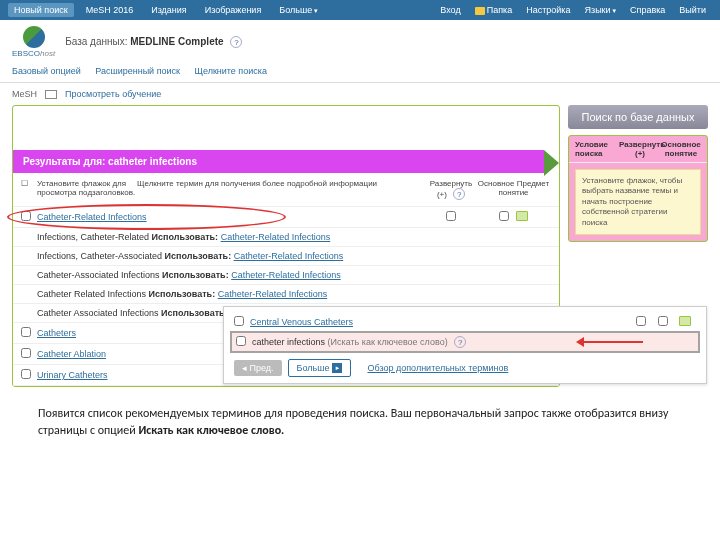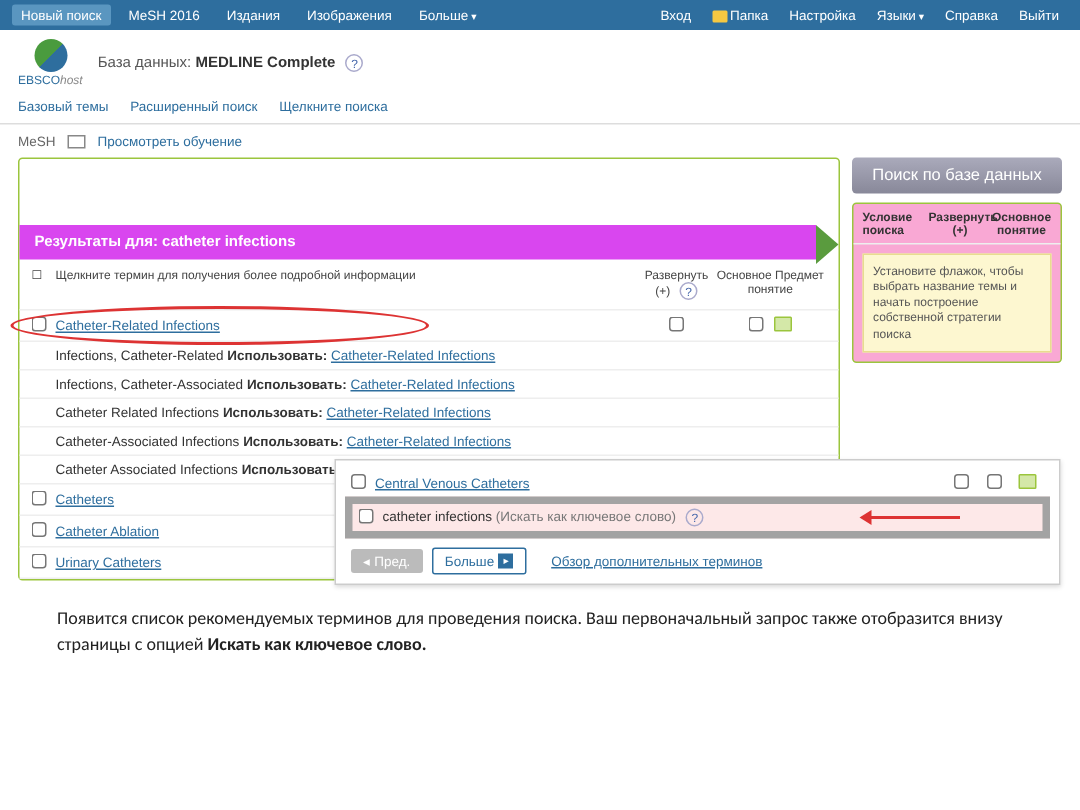--- a/index.html
+++ b/index.html
@@ -59,21 +59,21 @@
   .criteria-head .h1 { flex: 1; }
   .criteria-head .h2 { width: 42px; text-align: center; }
   .criteria-head .h3 { width: 40px; text-align: center; }
   .tip-box { margin: 6px; padding: 6px; background: #fdf7d0; border: 1px solid #e8dc8f; font-size: 8px; color: #555; line-height: 1.3; }
   
   .overlay-panel { position: absolute; left: 210px; right: -148px; top: 200px; background: #fff; border: 1px solid #ccc; padding: 6px; font-size: 9px; box-shadow: 0 1px 3px rgba(0,0,0,0.15); }
   .overlay-row { display: flex; align-items: center; padding: 3px 4px; }
   .overlay-row .cb { width: 16px; }
   .overlay-row .term { flex: 1; }
   .overlay-row .term a { color: #2e6e9e; text-decoration: underline; cursor: pointer; }
-  .overlay-row.kw { background: #fde8e8; border: 5px solid #a3a3a3; position: relative; }
+  .overlay-row.kw { background: #fde8e8; border: 2px solid #a3a3a3; position: relative; }
   .overlay-row .ec, .overlay-row .mc { width: 22px; text-align: center; }
   .red-arrow { position: absolute; right: 55px; top: 50%; transform: translateY(-50%); width: 60px; height: 2px; background: #d33; }
   .red-arrow::before { content: ""; position: absolute; left: -7px; top: -4px; border-right: 8px solid #d33; border-top: 5px solid transparent; border-bottom: 5px solid transparent; }
   .pager { display: flex; align-items: center; gap: 6px; padding: 6px 4px 0; font-size: 9px; }
   .pager .prev { background: #bbb; color: #fff; padding: 3px 8px; border-radius: 2px; display: flex; align-items: center; gap: 3px; cursor: pointer; }
   .pager .next { background: #fff; border: 1px solid #2e6e9e; color: #2e6e9e; padding: 3px 8px; border-radius: 2px; display: flex; align-items: center; gap: 3px; cursor: pointer; }
   .pager .next .sq { background: #2e6e9e; color: #fff; width: 10px; height: 10px; display: inline-flex; align-items: center; justify-content: center; font-size: 7px; }
   .pager a { color: #2e6e9e; text-decoration: underline; cursor: pointer; margin-left: 10px; }
   
   .caption { padding: 18px 38px 10px; font-size: 12px; line-height: 1.4; color: #222; font-family: Calibri, Arial, sans-serif; }
@@ -105,39 +105,40 @@
     <div class="logo-circle"></div>
     <div class="logo-text"><span>EBSCO</span><i>host</i></div>
   </div>
   <div class="db-label">
     <span>База данных:</span> <b>MEDLINE Complete</b>
     <span class="help-bubble">?</span>
   </div>
 </div>
 
 <div class="subnav">
-  <a>Базовый темы</a>
+  <a>Базовый опцией</a>
   <a>Расширенный поиск</a>
   <a>Щелкните поиска</a>
 </div>
 
 <div class="mesh-bar">
   <span>MeSH</span>
   <span class="tv-icon"></span>
   <a>Просмотреть обучение</a>
 </div>
 
 <div class="content">
   <div class="left-panel">
     <div class="results-header">
       <div class="results-ribbon"><span>Результаты для:</span> <span>catheter infections</span></div>
       <div class="results-arrow"></div>
     </div>
     <div class="col-headers">
       <div class="c1">☐</div>
+      <div class="c2">Установите флажок для просмотра подзаголовков.</div>
       <div class="c3">Щелкните термин для получения более подробной информации</div>
       <div class="c4"><span>Развернуть (+)</span> <span class="help-bubble">?</span></div>
       <div class="c5">Основное Предмет понятие</div>
     </div>
     <div id="rows">
         <div class="result-row circled">
           <span class="cb"><input type="checkbox" style=""></span>
           <span class="term"><a>Catheter-Related Infections</a></span>
           <span class="ec"><input type="checkbox" style=""></span>
           <span class="mc"><input type="checkbox" style=""> &nbsp; <span class="scope-icon"></span></span>
@@ -149,27 +150,27 @@
           <span class="mc"></span>
         </div>
         <div class="result-row">
           <span class="cb"></span>
           <span class="term"><span>Infections, Catheter-Associated</span> <b>Использовать:</b> <a>Catheter-Related Infections</a></span>
           <span class="ec"></span>
           <span class="mc"></span>
         </div>
         <div class="result-row">
           <span class="cb"></span>
+          <span class="term"><span>Catheter-Associated Infections</span> <b>Использовать:</b> <a>Catheter-Related Infections</a></span>
+          <span class="ec"></span>
+          <span class="mc"></span>
+        </div>
+        <div class="result-row">
+          <span class="cb"></span>
           <span class="term"><span>Catheter Related Infections</span> <b>Использовать:</b> <a>Catheter-Related Infections</a></span>
-          <span class="ec"></span>
-          <span class="mc"></span>
-        </div>
-        <div class="result-row">
-          <span class="cb"></span>
-          <span class="term"><span>Catheter-Associated Infections</span> <b>Использовать:</b> <a>Catheter-Related Infections</a></span>
           <span class="ec"></span>
           <span class="mc"></span>
         </div>
         <div class="result-row">
           <span class="cb"></span>
           <span class="term"><span>Catheter Associated Infections</span> <b>Использовать:</b> <a>Catheter-Related Infections</a></span>
           <span class="ec"></span>
           <span class="mc"></span>
         </div>
         <div class="result-row">

